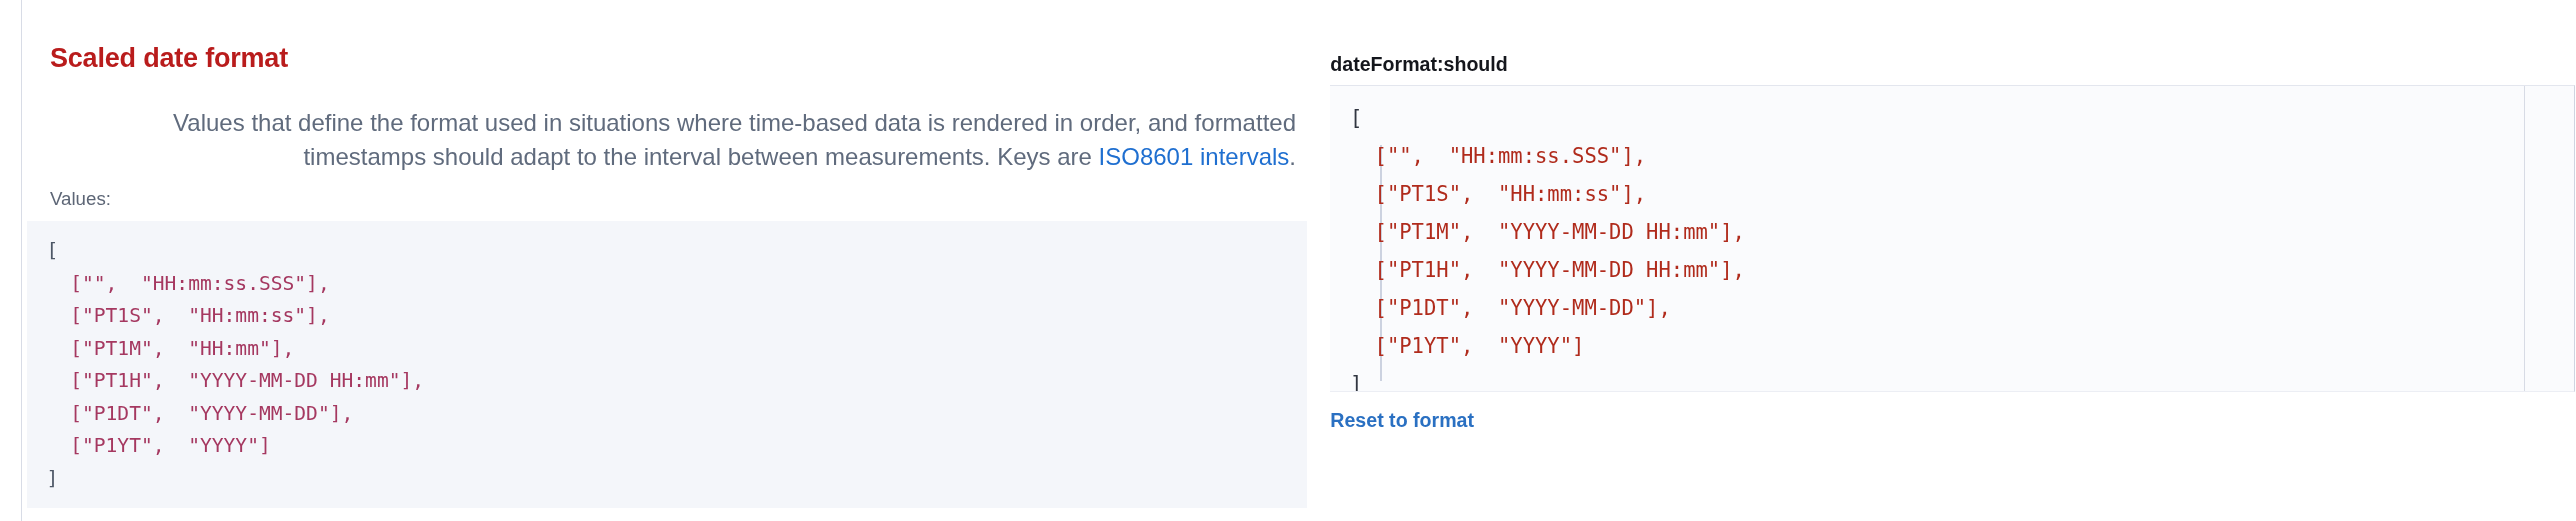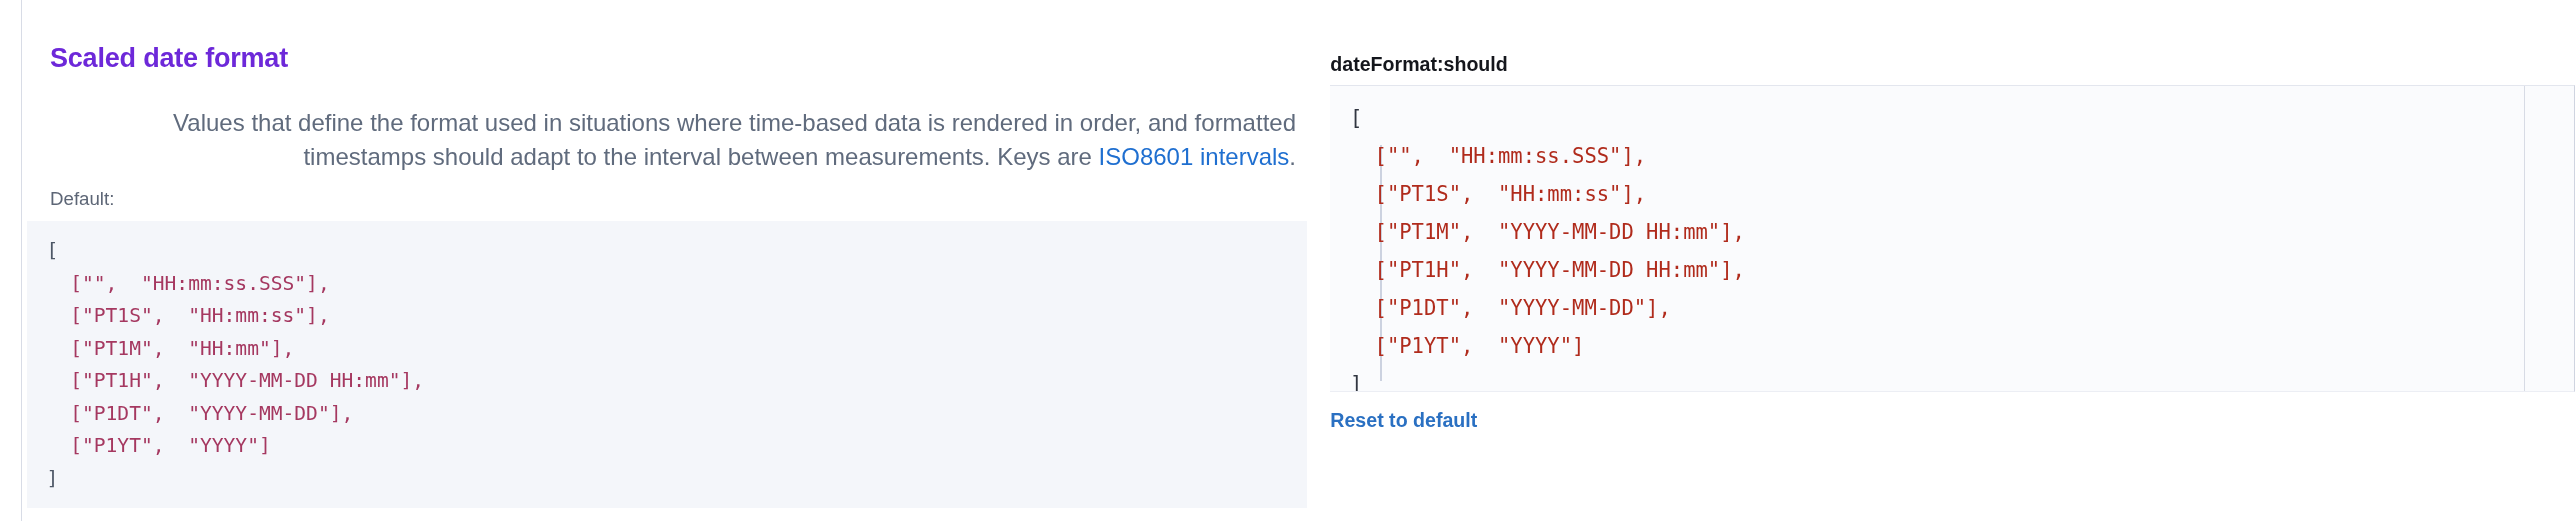--- a/index.html
+++ b/index.html
@@ -39,21 +39,21 @@
     width: 1246px;
     height: 522px;
   }
 
   .section-title {
     position: absolute;
     left: 0;
     top: 45px;
     font-size: 27px;
     font-weight: bold;
-    color: #6d28d9;
+    color: #b91c1c;
     letter-spacing: -0.2px;
     line-height: 1;
     white-space: nowrap;
   }
 
   .description {
     position: absolute;
     left: 0;
     top: 106px;
     width: 1246px;
@@ -193,21 +193,21 @@
   <div class="left-rule"></div>
 
   <div class="left-col">
 
     <div class="section-title">Scaled date format</div>
 
     <div class="description">
       <span>Values that define the format used in situations where time-based data is rendered in order, and formatted timestamps should adapt to the interval between measurements. Keys are </span><a class="link" href="#">ISO8601 intervals</a><span>.</span>
     </div>
 
-    <div class="default-label">Default:</div>
+    <div class="default-label">Values:</div>
 
     <div class="code-readonly">
       <div class="cline"><span>[</span></div>
       <div class="cline"><span class="s">  ["",  "HH:mm:ss.SSS"],</span></div>
       <div class="cline"><span class="s">  ["PT1S",  "HH:mm:ss"],</span></div>
       <div class="cline"><span class="s">  ["PT1M",  "HH:mm"],</span></div>
       <div class="cline"><span class="s">  ["PT1H",  "YYYY-MM-DD HH:mm"],</span></div>
       <div class="cline"><span class="s">  ["P1DT",  "YYYY-MM-DD"],</span></div>
       <div class="cline"><span class="s">  ["P1YT",  "YYYY"]</span></div>
       <div class="cline"><span>]</span></div>
@@ -227,18 +227,18 @@
         <div class="cline"><span class="s">  ["",  "HH:mm:ss.SSS"],</span></div>
         <div class="cline"><span class="s">  ["PT1S",  "HH:mm:ss"],</span></div>
         <div class="cline"><span class="s">  ["PT1M",  "YYYY-MM-DD HH:mm"],</span></div>
         <div class="cline"><span class="s">  ["PT1H",  "YYYY-MM-DD HH:mm"],</span></div>
         <div class="cline"><span class="s">  ["P1DT",  "YYYY-MM-DD"],</span></div>
         <div class="cline"><span class="s">  ["P1YT",  "YYYY"]</span></div>
         <div class="cline"><span>]</span></div>
       </div>
     </div>
 
-    <a class="reset-link" href="#">Reset to default</a>
+    <a class="reset-link" href="#">Reset to format</a>
 
   </div>
 
 </div>
 
 
 </body></html>

